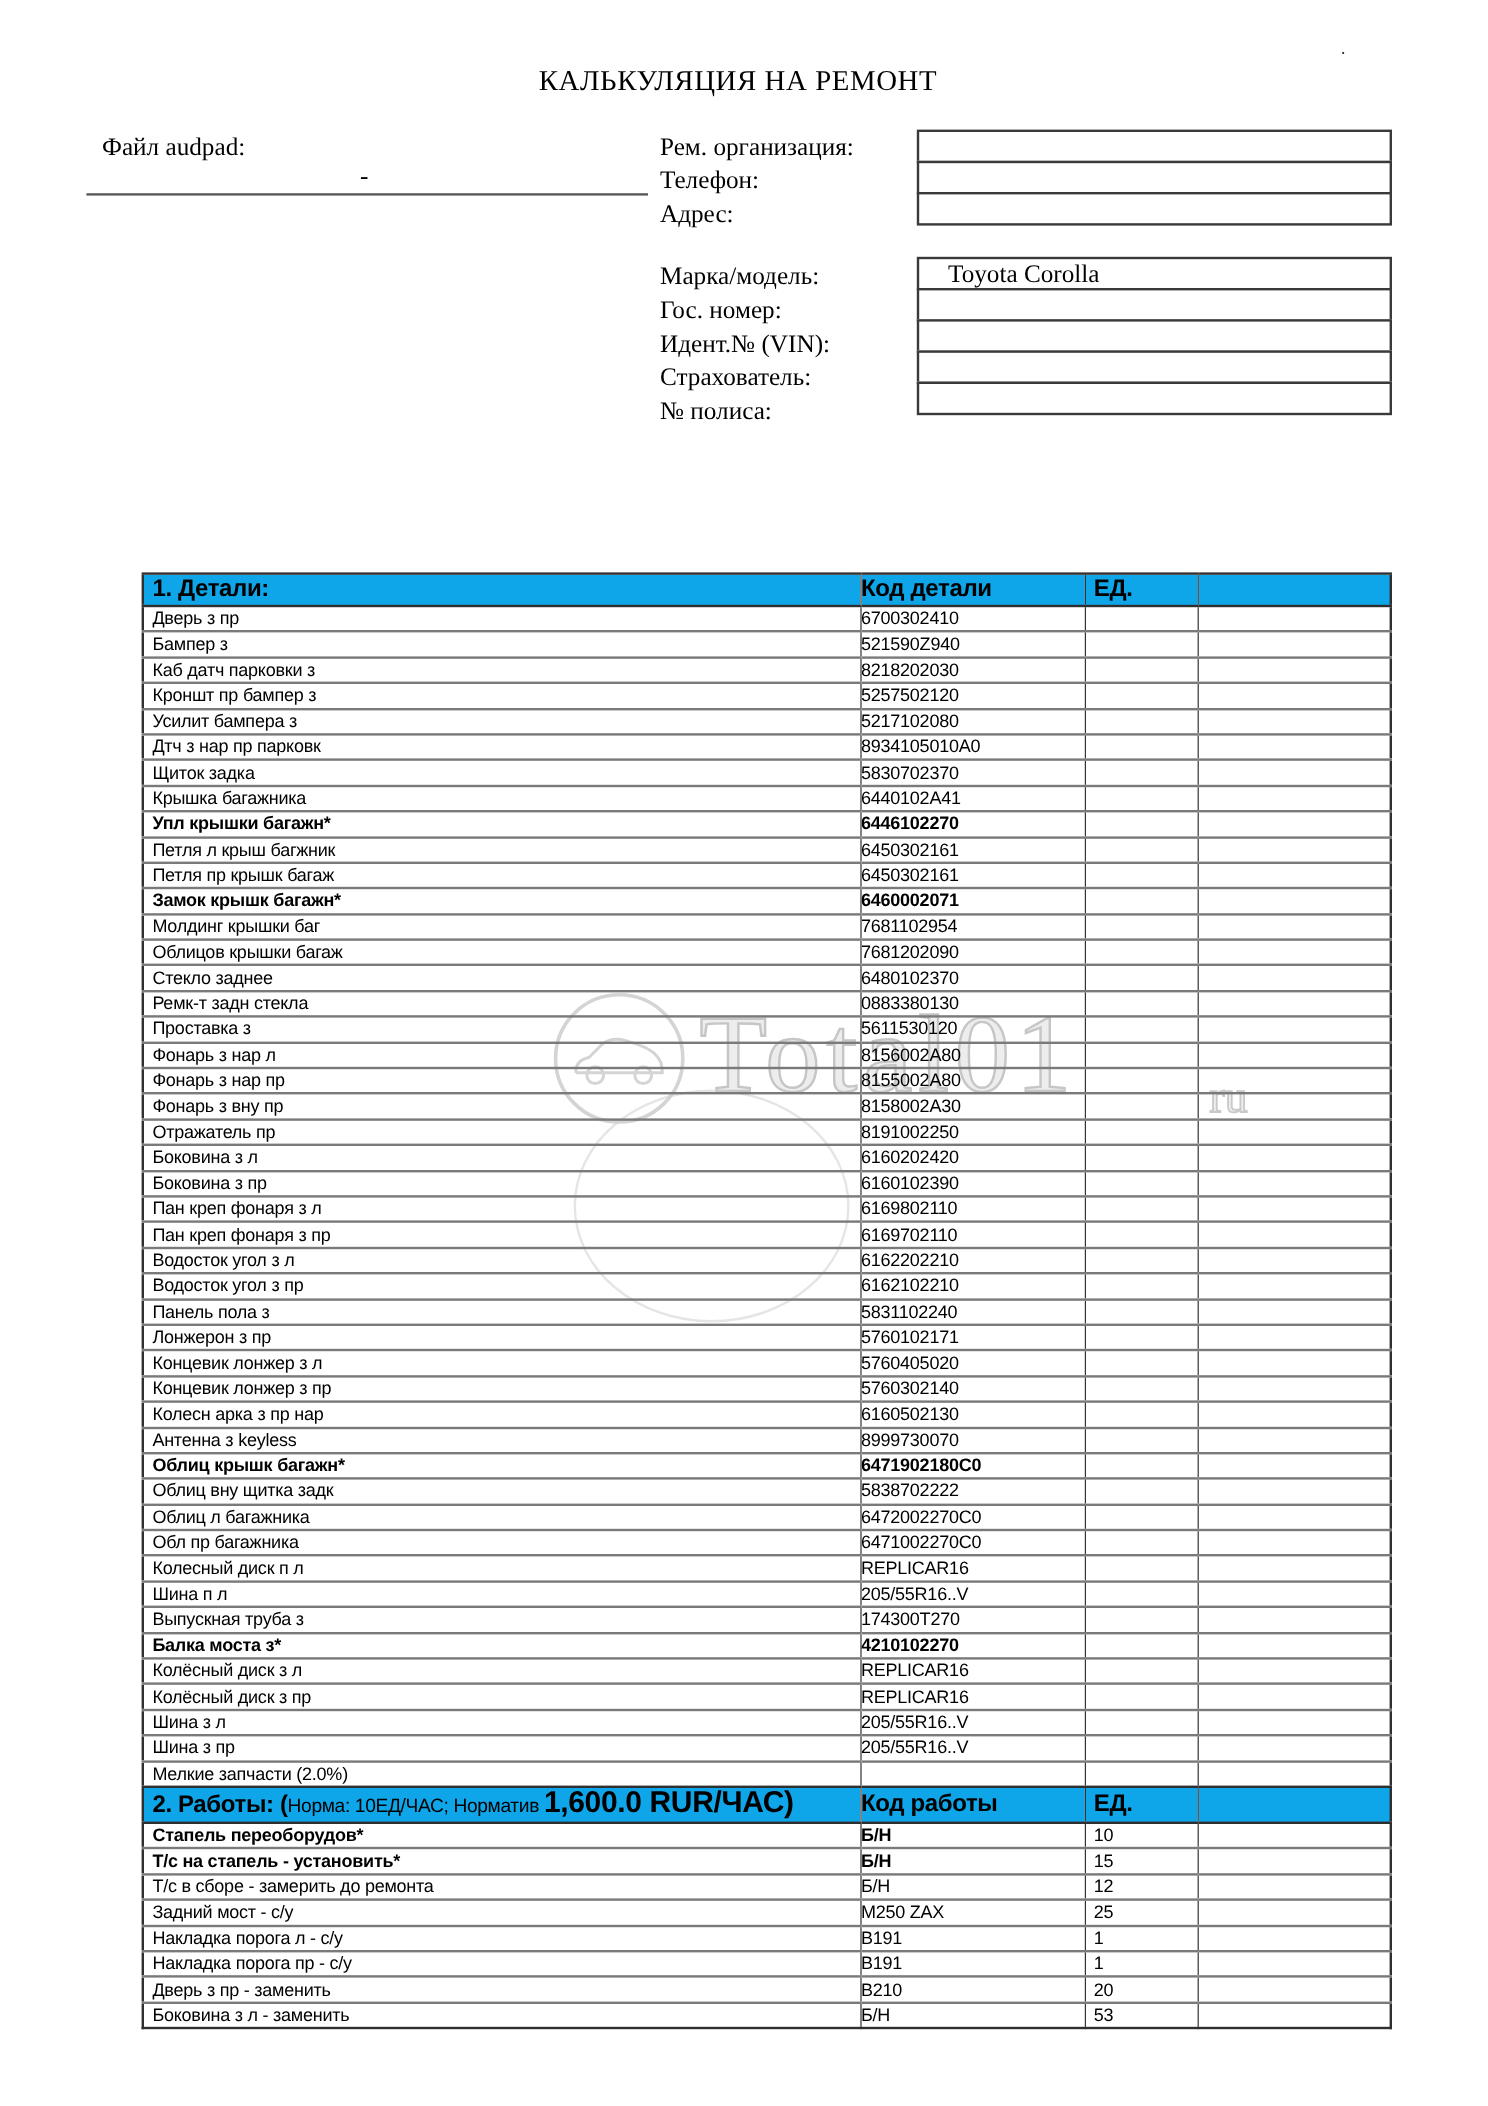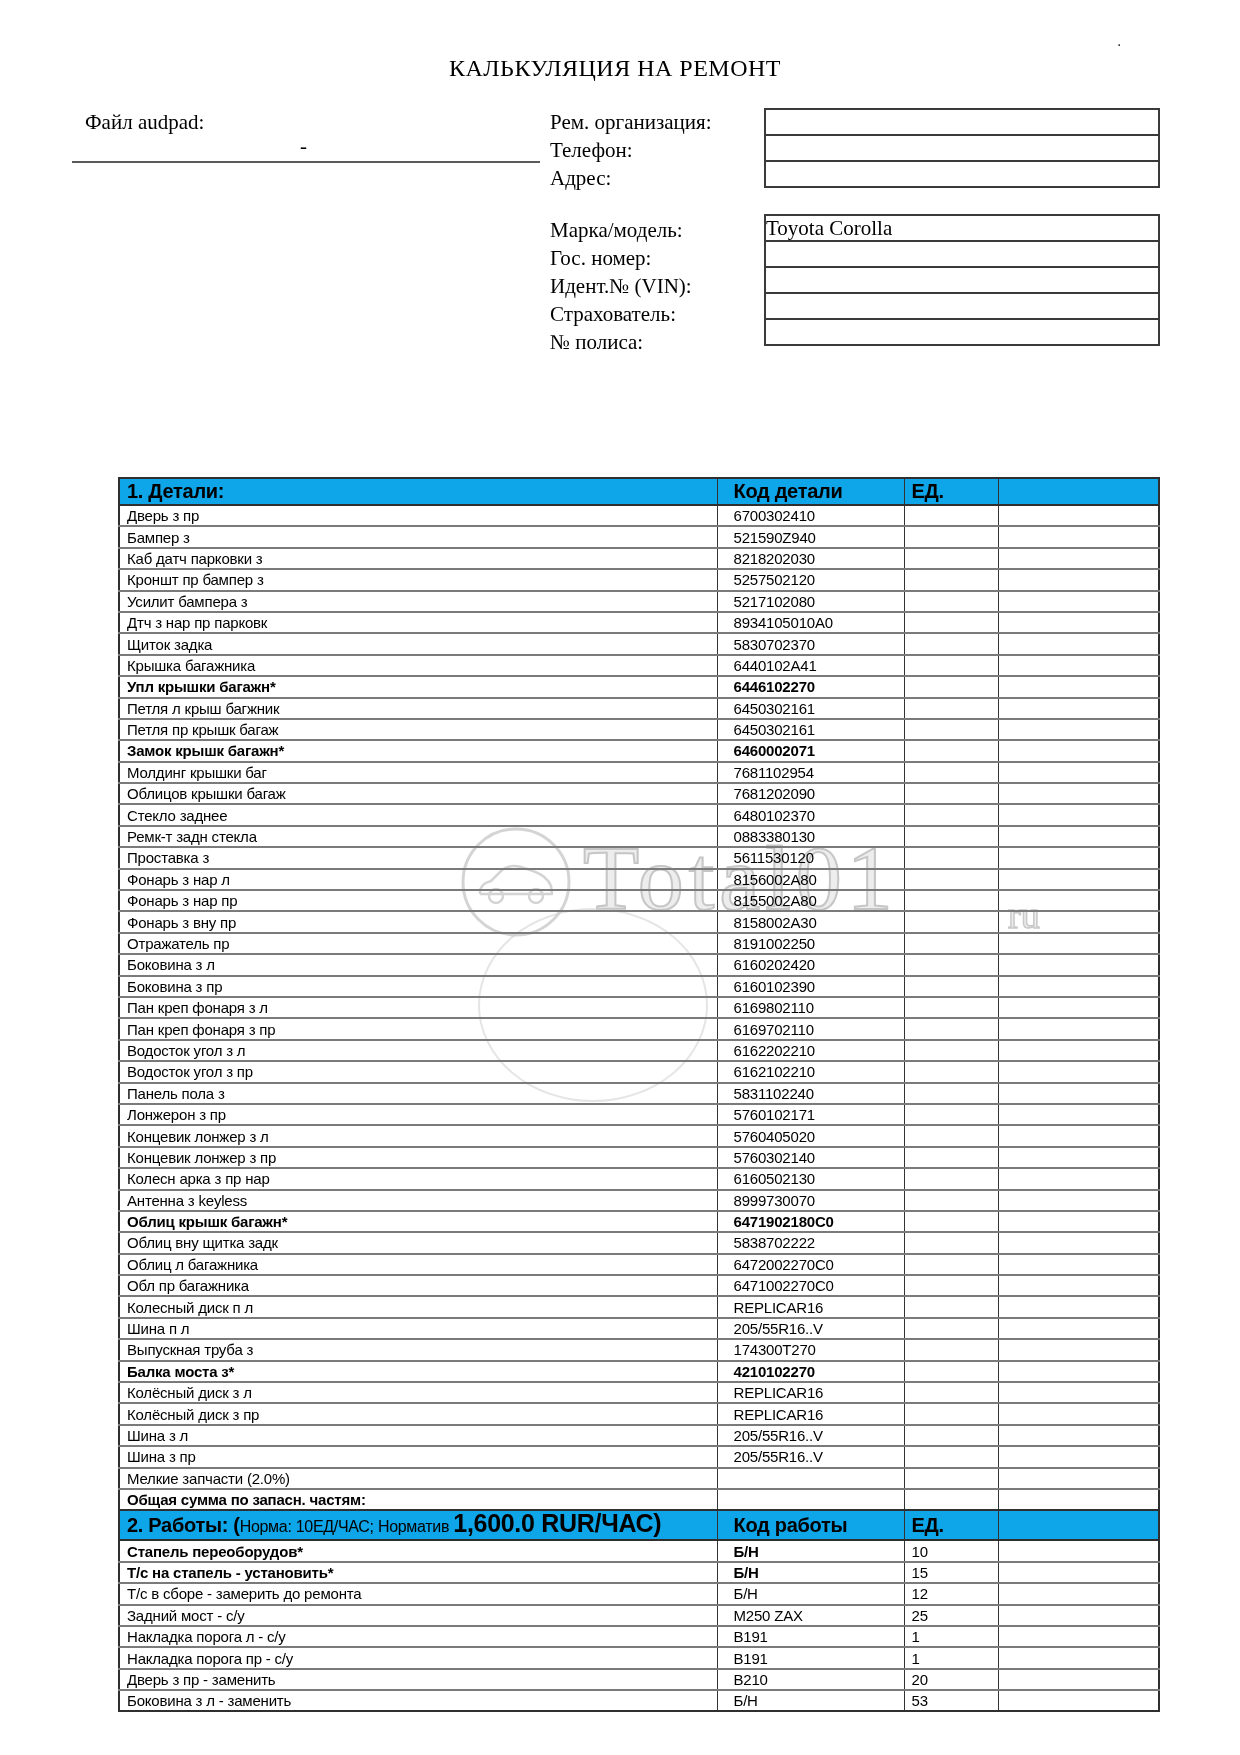--- a/index.html
+++ b/index.html
@@ -11,30 +11,30 @@
              font-family:"Liberation Serif",serif;font-size:24px;letter-spacing:.5px;}
   .corner-dot{position:absolute;left:1117px;top:32px;font-size:16px;color:#333;}
 
   .file-label{position:absolute;left:85px;top:110px;font-size:21px;}
   .file-dash{position:absolute;left:300px;top:134px;font-size:21px;}
   .file-underline{position:absolute;left:72px;top:161px;width:468px;height:2px;background:#5a5a5a;}
 
   .fld-label{position:absolute;left:550px;font-size:21px;white-space:nowrap;text-align:center;}
   .fld-box{position:absolute;left:764px;width:396px;height:28px;border:2px solid #3a3a3a;
            background:#fff;box-sizing:border-box;font-family:"Liberation Serif",serif;
-           font-size:21px;line-height:24px;padding:0 0;}
+           font-size:21px;line-height:24px;padding:0 24px;}
 
   
   table.main{position:absolute;left:118px;top:477px;width:1040px;z-index:2;
              border-collapse:collapse;table-layout:fixed;
              border:2px solid #2f2f2f;letter-spacing:-0.2px;background:transparent;}
   table.main td{border-top:2px solid #7a7a7a;border-left:1px solid #333;
                 height:19.4px;line-height:19px;font-size:15px;padding:0 7px;
                 overflow:hidden;white-space:nowrap;}
-  table.main td.c-code{padding-left:16px;}
+  table.main td.c-code{padding-left:0;}
   table.main tr.bold td.c-name,table.main tr.bold td.c-code{font-weight:bold;}
   table.main tr.sec-h td{background:#0ea5e9;border-top:2px solid #2f2f2f;border-bottom:2px solid #2f2f2f;
                 height:25px;line-height:25px;font-size:20px;font-weight:bold;letter-spacing:-0.3px;}
   .h2-mid{font-weight:normal;font-size:16px;}
   .h2-big{font-weight:bold;font-size:25px;}
 
   
   .wm{position:absolute;z-index:1;pointer-events:none;}
   .wm-logo{left:458px;top:824px;width:116px;height:116px;opacity:.75;}
   .wm-text{left:583px;top:830px;font-family:Liberation Serif, serif;font-size:92px;line-height:96px;
@@ -369,26 +369,20 @@
           <td class="c-code">205/55R16..V</td>
           <td class="c-unit"></td>
           <td class="c-blank"></td>
         </tr>
         <tr>
           <td class="c-name">Мелкие запчасти (2.0%)</td>
           <td class="c-code"></td>
           <td class="c-unit"></td>
           <td class="c-blank"></td>
         </tr>
-        <tr class="bold">
-          <td class="c-name">Общая сумма по запасн. частям:</td>
-          <td class="c-code"></td>
-          <td class="c-unit"></td>
-          <td class="c-blank"></td>
-        </tr>
       </tbody>
     <tbody>
       <tr class="sec-h">
         <td class="c-name"><span>2. Работы: (</span><span class="h2-mid">Норма: 10ЕД/ЧАС; Норматив </span><span class="h2-big">1,600.0 RUR/ЧАС)</span></td>
         <td class="c-code">Код работы</td>
         <td class="c-unit">ЕД.</td>
         <td class="c-blank"></td>
       </tr>
     </tbody>
     <tbody>

